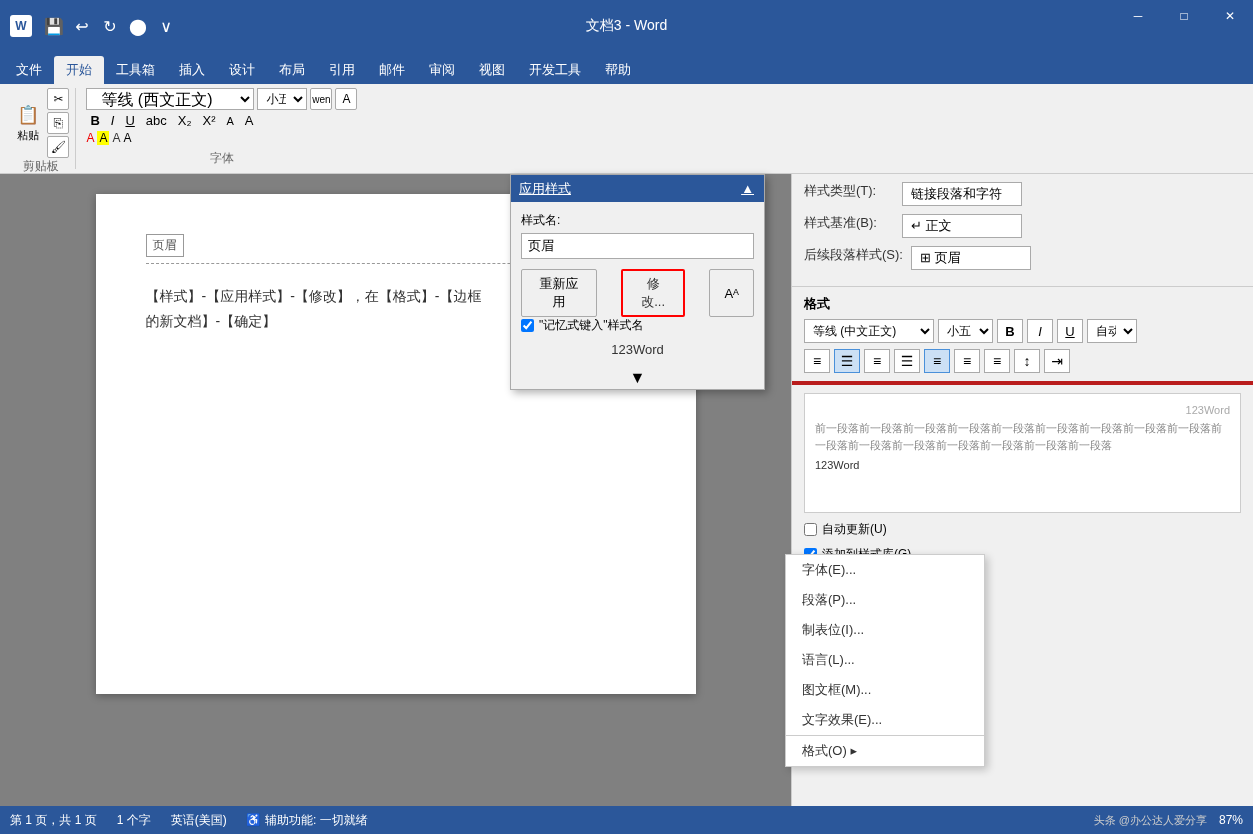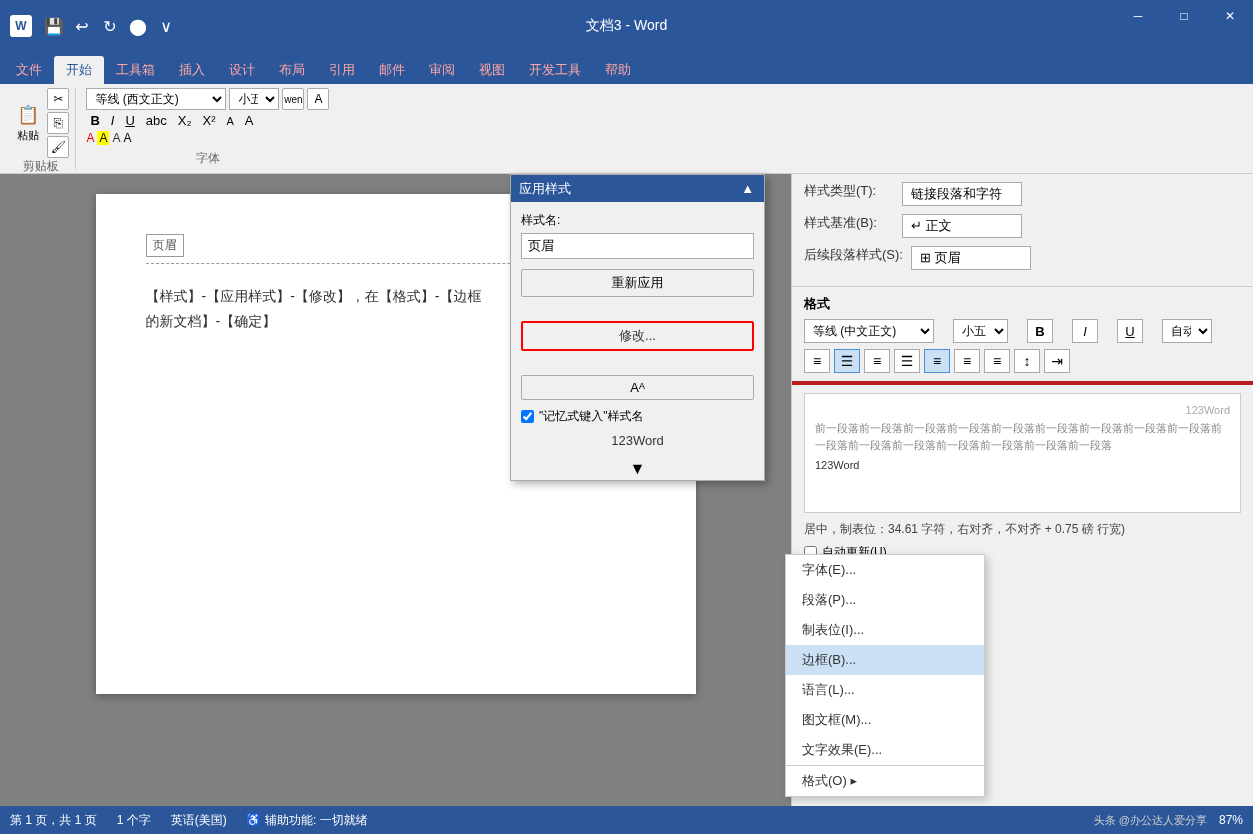--- a/index.html
+++ b/index.html
@@ -49,21 +49,21 @@
     
     .ribbon-tabs {
       height: 32px;
       background: #2b579a;
       display: flex;
       align-items: flex-end;
       padding-left: 4px;
     }
     .ribbon-tab {
       padding: 4px 12px;
-      color: #fca5a5;
+      color: #ffffff;
       font-size: 13px;
       cursor: pointer;
       height: 28px;
       display: flex;
       align-items: center;
       border-radius: 3px 3px 0 0;
     }
     .ribbon-tab.active {
       background: #f0f0f0;
       color: #2b579a;
@@ -112,26 +112,26 @@
     }
     .rb-icon {
       font-size: 18px;
     }
     .format-row {
       display: flex;
       align-items: center;
       gap: 3px;
     }
     .font-selector {
-      width: 140px;
+      width: 168px;
       height: 22px;
       border: 1px solid #aaa;
       background: white;
-      font-size: 12px;
-      padding: 0 4px;
+      font-size: 16px;
+      padding: 0 10px;
     }
     .size-selector {
       width: 50px;
       height: 22px;
       border: 1px solid #aaa;
       background: white;
       font-size: 12px;
       padding: 0 4px;
     }
     .small-btn {
@@ -223,41 +223,40 @@
       z-index: 100;
     }
     .dialog-title-bar {
       background: #2b579a;
       color: white;
       font-size: 13px;
       padding: 4px 8px;
       display: flex;
       justify-content: space-between;
       align-items: center;
+      text-decoration: underline;
     }
     .dialog-body {
       padding: 10px;
     }
     .dialog-label {
       font-size: 12px;
       margin-bottom: 4px;
     }
     .dialog-input {
       width: 100%;
       height: 26px;
       border: 1px solid #aaa;
       padding: 2px 6px;
       font-size: 13px;
       margin-bottom: 10px;
     }
     .dialog-btns {
       display: flex;
       gap: 24px;
-      margin-bottom: 8px;
-      flex-direction: column;
     }
     .dialog-btn {
       padding: 4px 14px;
       border: 1px solid #aaa;
       background: #f0f0f0;
       font-size: 13px;
       cursor: pointer;
       border-radius: 2px;
     }
     .dialog-btn.red-border {
@@ -315,21 +314,21 @@
       border-bottom: 4px solid #b91c1c;
     }
     .format-label {
       font-size: 13px;
       font-weight: bold;
       margin-bottom: 6px;
     }
     .format-toolbar {
       display: flex;
       align-items: flex-end;
-      gap: 19px;
+      gap: 4px;
     }
     .ft-select {
       height: 24px;
       border: 1px solid #aaa;
       background: white;
       font-size: 12px;
       padding: 0 4px;
       width: 130px;
     }
     .ft-size-select {
@@ -645,21 +644,20 @@
         <div class="align-btn">⇥</div>
       </div>
     </div>
 
     <div class="right-panel-preview">
       <div class="preview-box">
         <div class="preview-watermark">123Word</div>
         <div style="font-size:11px;color:#888;line-height:1.5;">前一段落前一段落前一段落前一段落前一段落前一段落前一段落前一段落前一段落前一段落前一段落前一段落前一段落前一段落前一段落前一段落</div>
         <div style="font-size:11px;color:#333;line-height:1.5;margin:4px 0;">123Word</div>
       </div>
-      <div class="right-desc">居中，制表位：34.61 字符，右对齐，不对齐 + 0.75 磅 行宽)</div>
       <div class="right-checkbox-row">
         <input type="checkbox" style="">
         <span>自动更新(U)</span>
       </div>
       <div style="margin-top:8px;">
         <div class="right-checkbox-row">
           <input type="checkbox" checked="" style="">
           <span>添加到样式库(G)</span>
         </div>
         <div class="right-checkbox-row" style="margin-top:4px;">
@@ -671,21 +669,20 @@
           <span>基于该模板的新文档(D)</span>
         </div>
       </div>
     </div>
   </div>
 
   <div class="context-menu">
     <div class="ctx-item">字体(E)...</div>
     <div class="ctx-item">段落(P)...</div>
     <div class="ctx-item">制表位(I)...</div>
-    <div class="ctx-item active">边框(B)...</div>
     <div class="ctx-item">语言(L)...</div>
     <div class="ctx-item">图文框(M)...</div>
     <div class="ctx-item">文字效果(E)...</div>
     <div class="ctx-bottom-item">格式(O) ▸</div>
   </div>
 
 </div>
 
 <div class="status-bar">
   <span>第 1 页，共 1 页</span>

